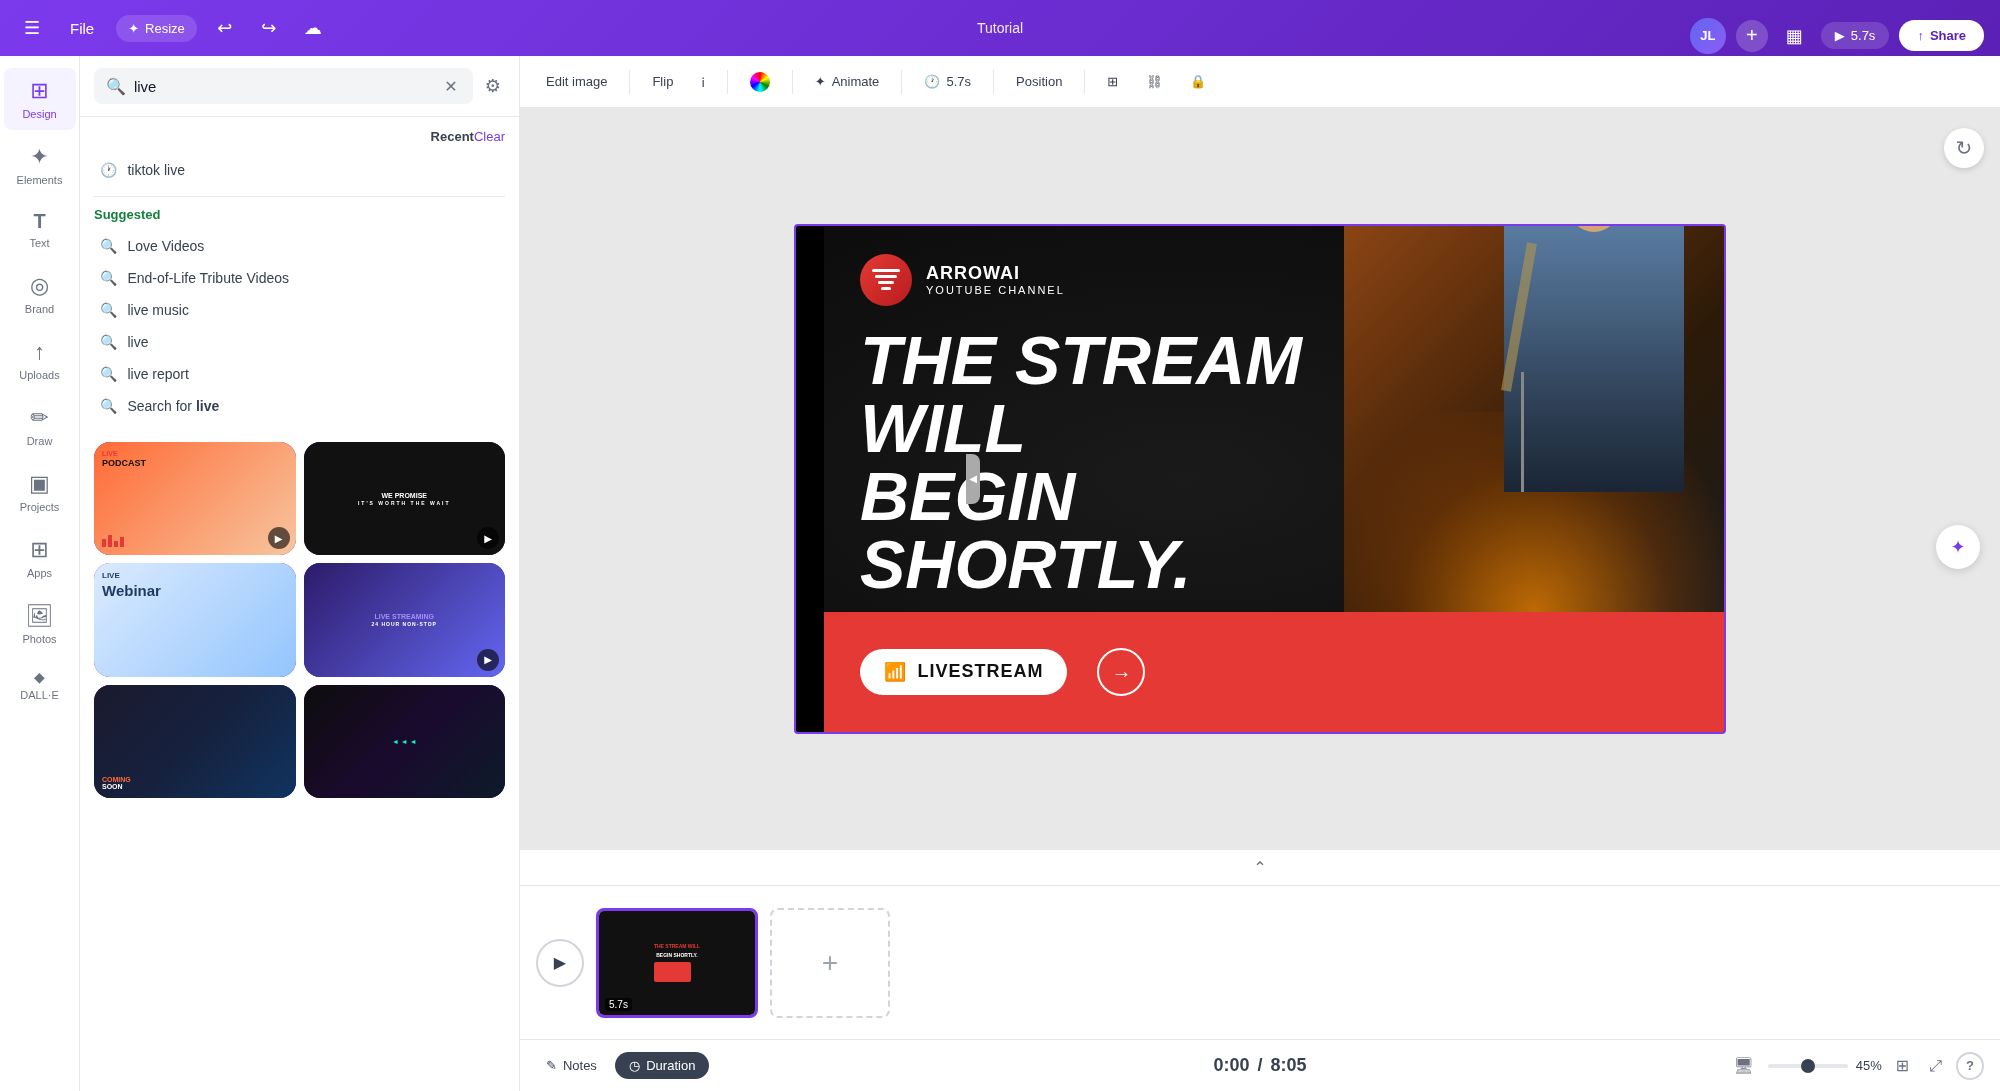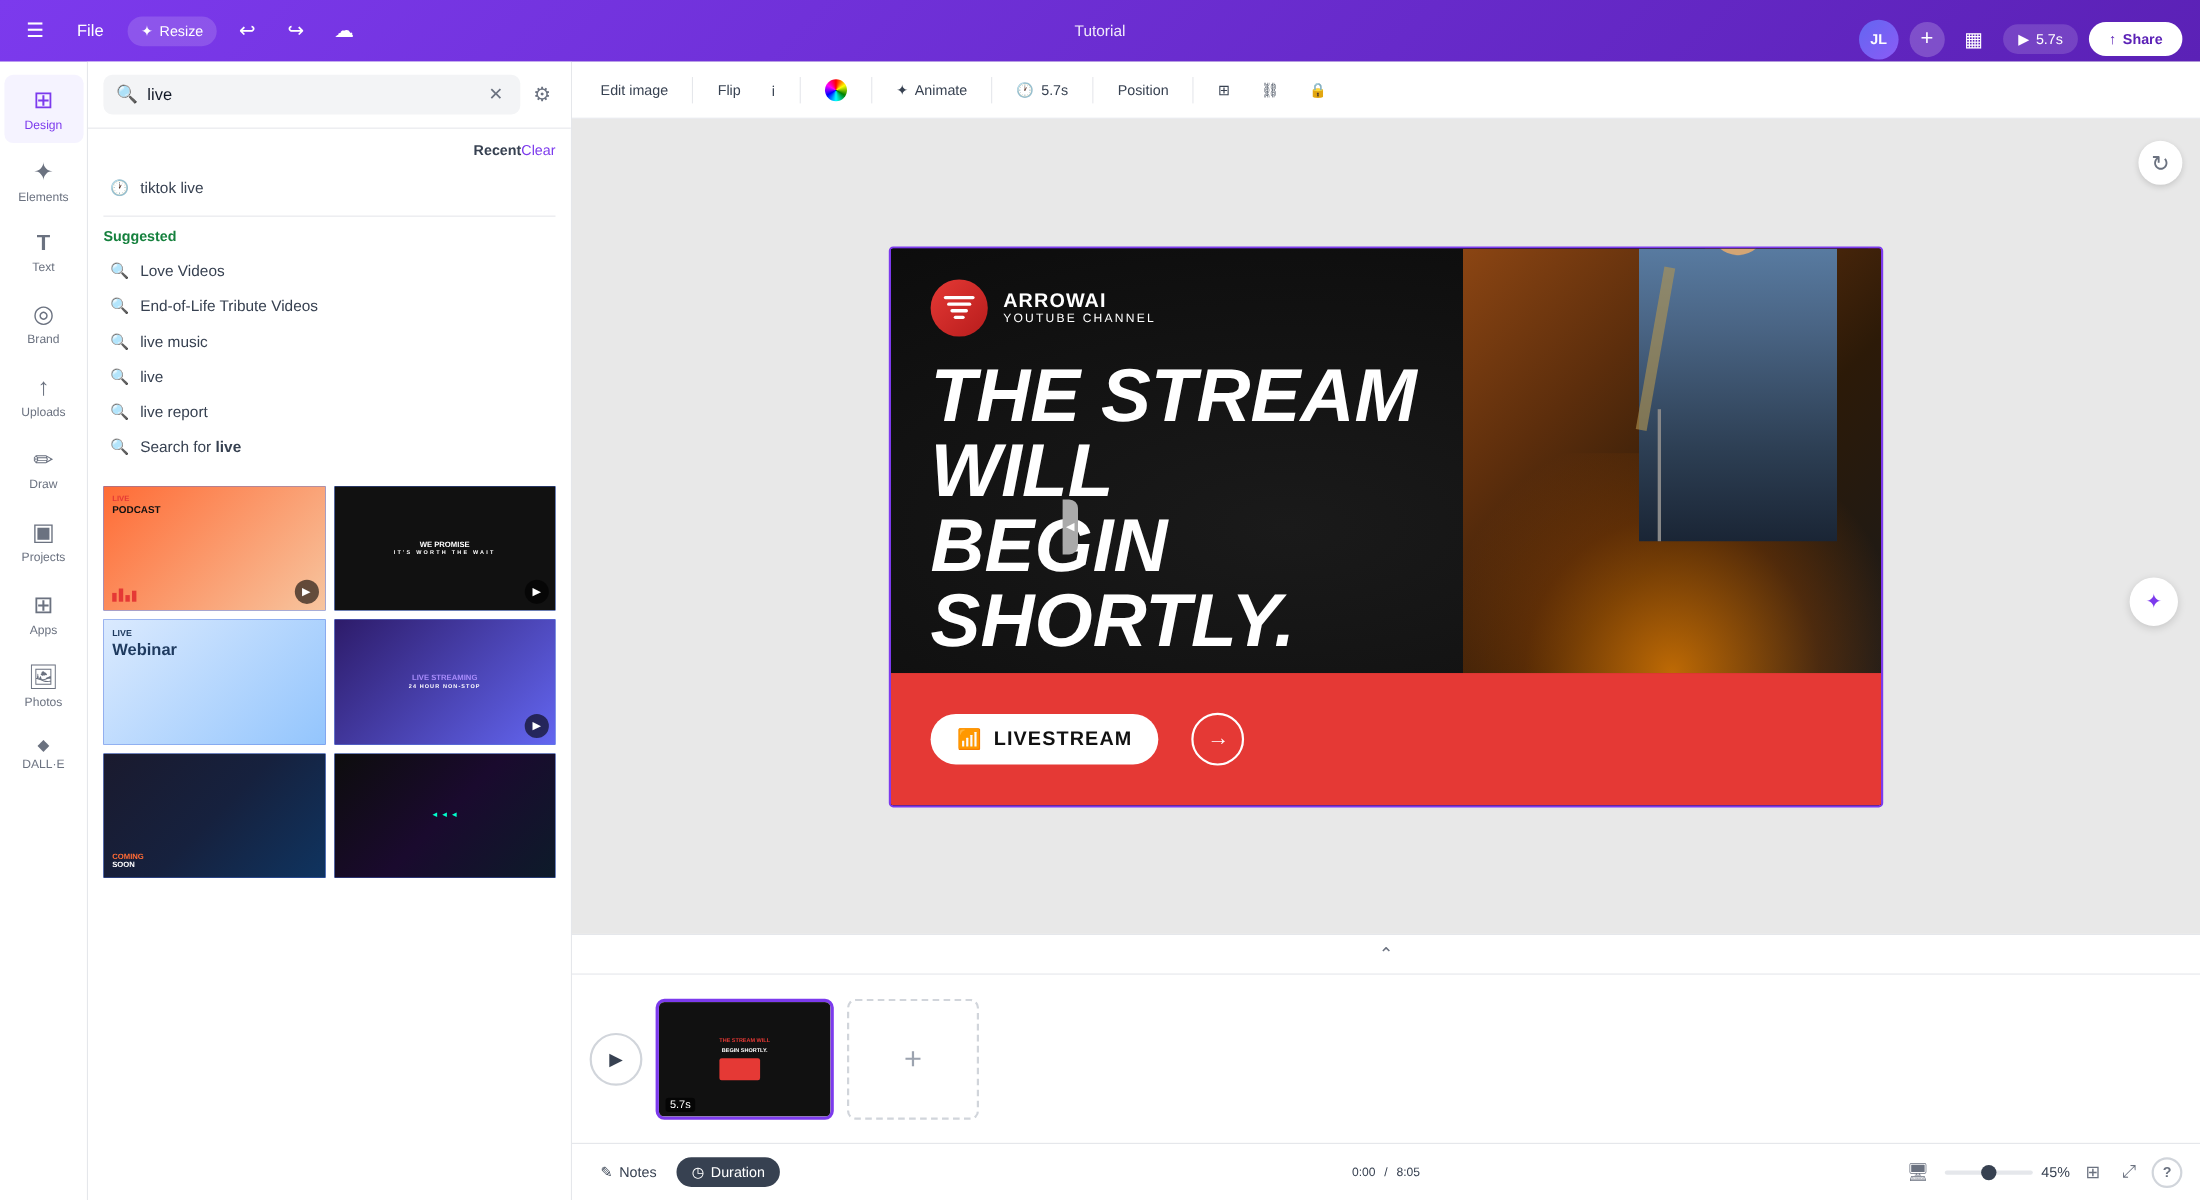--- a/index.html
+++ b/index.html
@@ -157,26 +157,26 @@
     .suggest-bold { font-weight: 700; }
 
     
     .thumbnails-grid {
       display: grid;
       grid-template-columns: 1fr 1fr;
       gap: 8px;
       padding: 8px 14px 14px;
     }
     .thumb-item {
-      border-radius: 0;
+      border-radius: 16px;
       overflow: hidden;
       cursor: pointer;
       position: relative;
       aspect-ratio: 16/9;
-      background: #1d4ed8;
+      background: #4c1d95;
     }
     .thumb-img {
       width: 100%; height: 100%;
       display: flex; align-items: center; justify-content: center;
       font-size: 10px; color: white; font-weight: 600;
       position: relative;
     }
     .thumb-play {
       position: absolute; bottom: 6px; right: 6px;
       background: rgba(0,0,0,0.6); border-radius: 50%;
@@ -243,20 +243,21 @@
       padding: 30px;
       position: relative;
     }
 
     .canvas-frame {
       position: relative;
       background: #000;
       border: 2px solid #7c3aed;
       border-radius: 4px;
       overflow: hidden;
+      padding-left: 28px;
     }
 
     
     .design-canvas {
       width: 900px;
       height: 506px;
       background: #111;
       position: relative;
       overflow: hidden;
     }
@@ -427,21 +428,21 @@
     .notes-btn {
       background: none; border: none; cursor: pointer;
       font-size: 13px; color: #374151; padding: 6px 10px; border-radius: 6px;
       display: flex; align-items: center; gap: 6px;
     }
     .duration-btn {
       background: #374151; border: none; cursor: pointer;
       font-size: 13px; color: white; padding: 6px 14px; border-radius: 20px;
       display: flex; align-items: center; gap: 6px;
     }
-    .time-display { font-size: 11px; color: #374151; font-weight: 400; }
+    .time-display { font-size: 18px; color: #374151; font-weight: 700; }
     .zoom-control {
       display: flex; align-items: center; gap: 8px;
     }
     .zoom-slider {
       width: 80px; height: 4px; background: #e5e7eb;
       border-radius: 2px; position: relative;
     }
     .zoom-thumb {
       position: absolute; top: -5px; left: 50%;
       width: 14px; height: 14px; border-radius: 50%;

